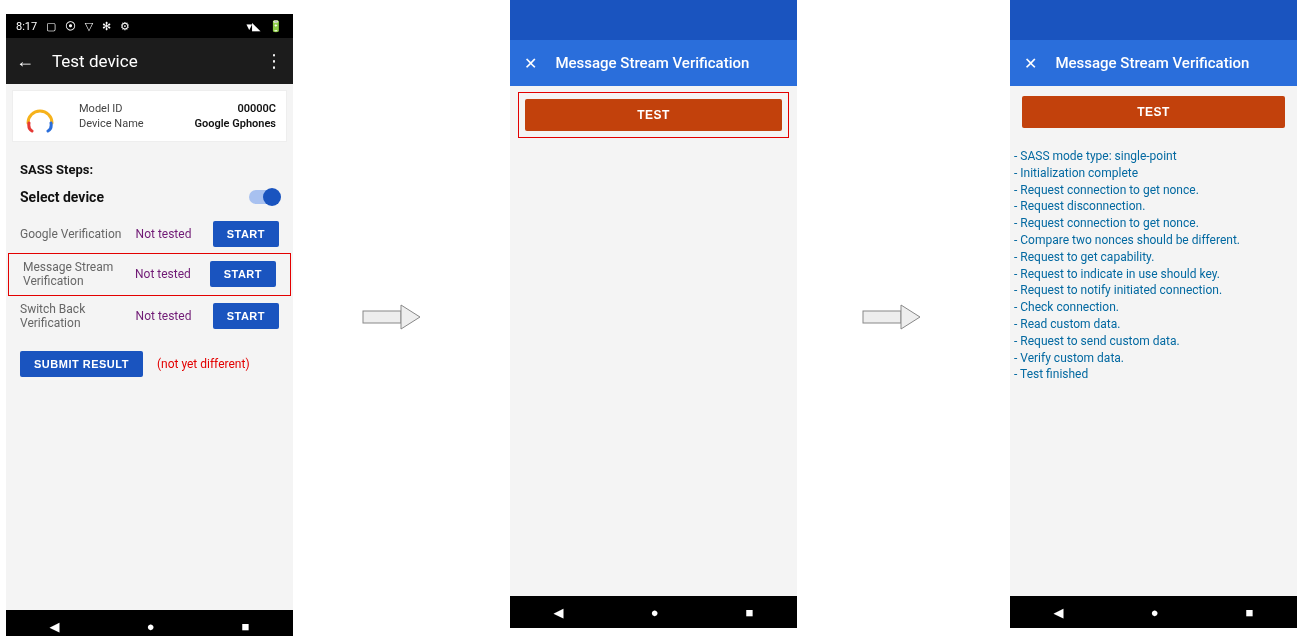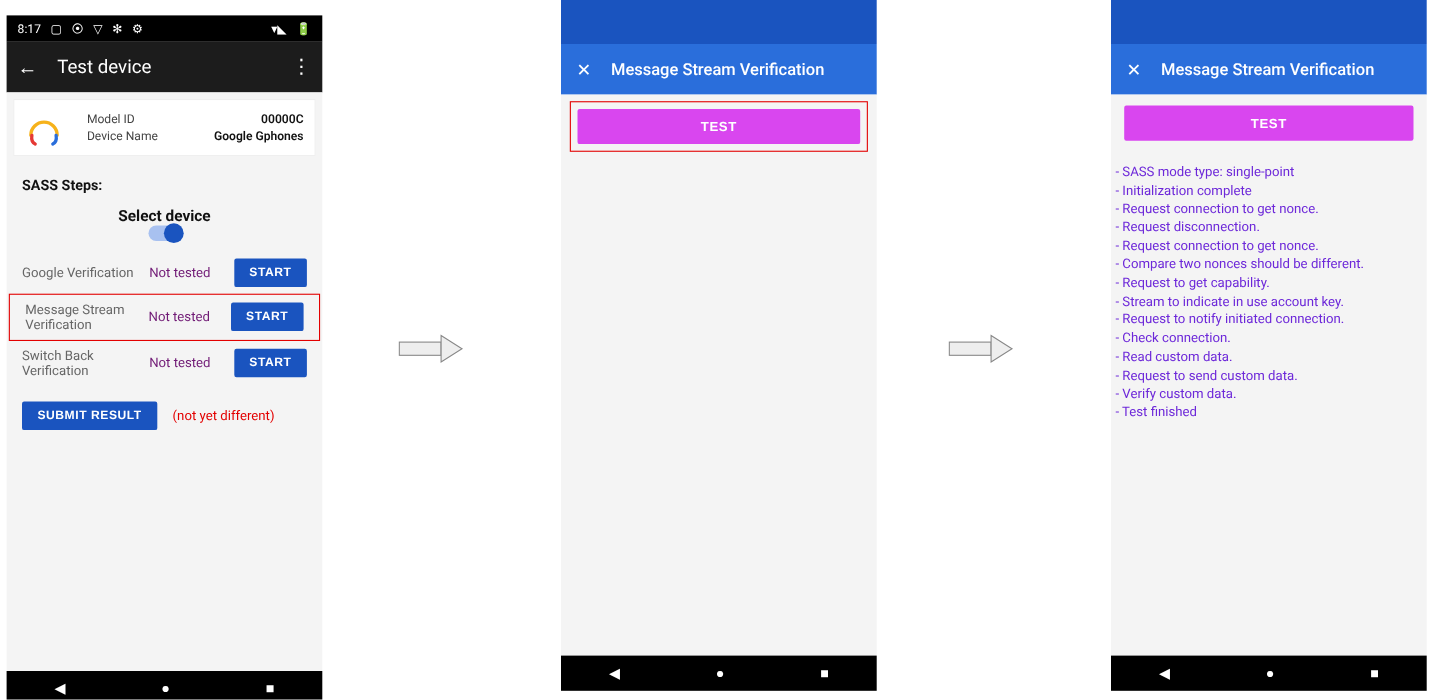--- a/index.html
+++ b/index.html
@@ -83,21 +83,21 @@
     position: relative;
   }
   .card .icon svg { width: 34px; height: 34px; }
   .card .lines { flex: 1; font-size: 11px; color: #444; }
   .card .lines .row { display: flex; justify-content: space-between; }
   .card .lines .row + .row { margin-top: 2px; }
   .card .lines .row .v { font-weight: 600; color: #111; }
 
   
   .section-label { font-size: 13px; font-weight: 700; color: #111; padding: 14px 14px 6px; }
-  .select-row { display: flex; align-items: center; justify-content: space-between; padding: 6px 14px 10px; flex-direction: column; }
+  .select-row { display: flex; align-items: center; justify-content: space-between; padding: 6px 14px 10px; }
   .select-row .lbl { font-size: 14px; font-weight: 700; color: #111; }
   .toggle {
     width: 30px; height: 14px; border-radius: 7px; background: #a8c1f0;
     position: relative;
   }
   .toggle::after {
     content: ""; position: absolute; right: -2px; top: -2px;
     width: 18px; height: 18px; border-radius: 50%; background: #1a54bf;
   }
 
@@ -118,21 +118,21 @@
     font-weight: 700;
     letter-spacing: 0.5px;
     border: none;
     padding: 7px 14px;
     border-radius: 2px;
     cursor: pointer;
   }
   .btn-wide {
     display: block;
     width: calc(100% - 0px);
-    background: #d946ef;
+    background: #c2410c;
     color: #fff;
     font-size: 12px;
     font-weight: 600;
     letter-spacing: 0.5px;
     text-align: center;
     border: none;
     padding: 9px 0;
     border-radius: 2px;
     cursor: pointer;
   }
@@ -153,21 +153,21 @@
     color: #fff;
     display: flex;
     align-items: center;
     justify-content: space-around;
     font-size: 13px;
   }
 
   
   .log {
     padding: 10px 6px 10px 4px;
-    color: #6d28d9;
+    color: #0369a1;
     font-size: 12px;
     line-height: 1.4;
   }
   .log div::before { content: "- "; }
 
   
   .test-wrap {
     padding: 6px;
     margin: 6px 8px;
   }
@@ -314,21 +314,21 @@
       <button class="btn-wide">TEST</button>
     </div>
     <div class="log">
       <div>SASS mode type: single-point</div>
       <div>Initialization complete</div>
       <div>Request connection to get nonce.</div>
       <div>Request disconnection.</div>
       <div>Request connection to get nonce.</div>
       <div>Compare two nonces should be different.</div>
       <div>Request to get capability.</div>
-      <div>Stream to indicate in use account key.</div>
+      <div>Request to indicate in use should key.</div>
       <div>Request to notify initiated connection.</div>
       <div>Check connection.</div>
       <div>Read custom data.</div>
       <div>Request to send custom data.</div>
       <div>Verify custom data.</div>
       <div>Test finished</div>
     </div>
   </div>
   <div class="navbar">
     <span>◀</span>

